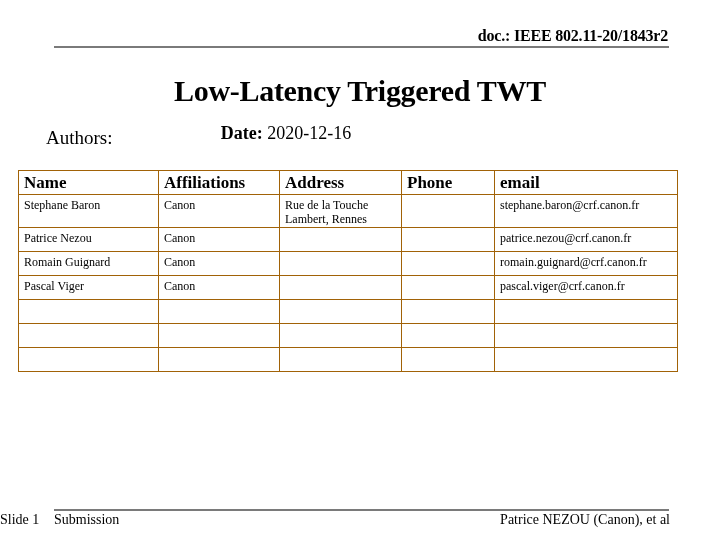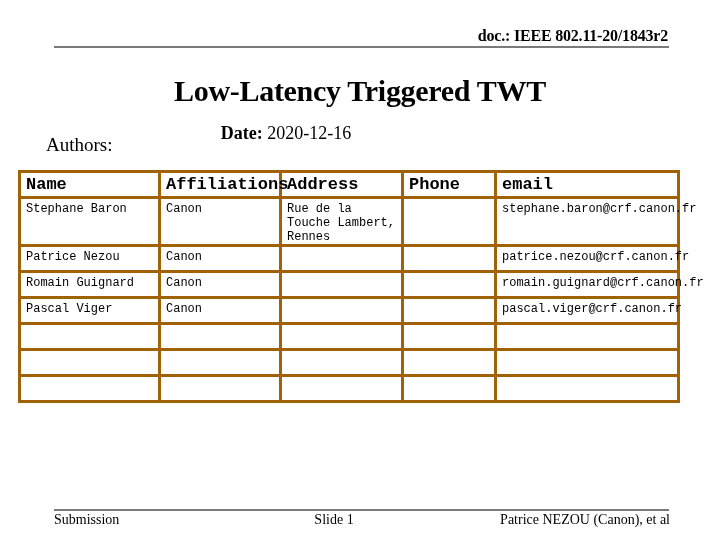--- a/index.html
+++ b/index.html
@@ -5,32 +5,32 @@
   html, body { margin: 0; padding: 0; background: #ffffff; }
   body { width: 720px; height: 540px; position: relative; overflow: hidden;
          font-family: "Liberation Serif", "DejaVu Serif", serif; color: #000; }
   .doc-id { position: absolute; right: 52px; top: 27px; font-size: 16px; font-weight: bold;
             letter-spacing: -0.2px; }
   .top-rule { position: absolute; left: 54px; top: 46px; width: 615px; height: 2px; background: #7a7a7a; }
   .title { position: absolute; left: 0; width: 720px; top: 74px; text-align: center;
            font-size: 30px; font-weight: bold; letter-spacing: -0.3px; }
   .date { position: absolute; left: 0; width: 572px; top: 123px; text-align: center; font-size: 18px; }
   .date b { font-weight: bold; }
-  .authors { position: absolute; left: 46px; top: 134px; font-size: 19px; }
+  .authors { position: absolute; left: 46px; top: 127px; font-size: 19px; }
   table.authors-table { position: absolute; left: 18px; top: 170px; border-collapse: collapse;
                         table-layout: fixed; width: 659px; }
-  .authors-table th, .authors-table td { border: 3px solid #a16207; padding: 0 5px;
-                                         vertical-align: top; text-align: left; font-family: Liberation Mono, monospace; }
+  .authors-table th, .authors-table td { border: 1px solid #a16207; padding: 0 5px;
+                                         vertical-align: top; text-align: left; }
   .authors-table th { height: 23px; font-size: 17px; font-weight: bold; line-height: 23px; }
   .authors-table td { font-size: 12px; line-height: 14px; padding-top: 3px; height: 20px; margin-left: 20px; }
   .authors-table tr.tall td { height: 29px; }
   .bottom-rule { position: absolute; left: 54px; top: 509px; width: 615px; height: 2px; background: #7a7a7a; }
   .foot { position: absolute; top: 512px; font-size: 14px; }
   .foot-left { left: 54px; }
-  .foot-center { left: 0; width: 668px; text-align: center; }
+  .foot-center { left: 0; width: 668px; text-align: left; }
   .foot-right { right: 50px; margin-left: 20px; }
 </style>
 </head>
 <body>
 
 <div class="doc-id">doc.: IEEE 802.11-20/1843r2</div>
 <div class="top-rule"></div>
 
 <div class="title">Low-Latency Triggered TWT</div>
 

